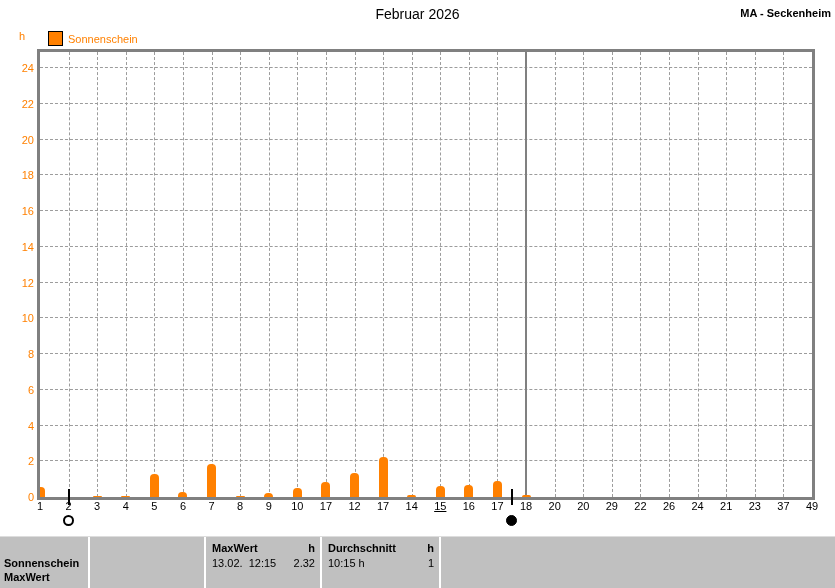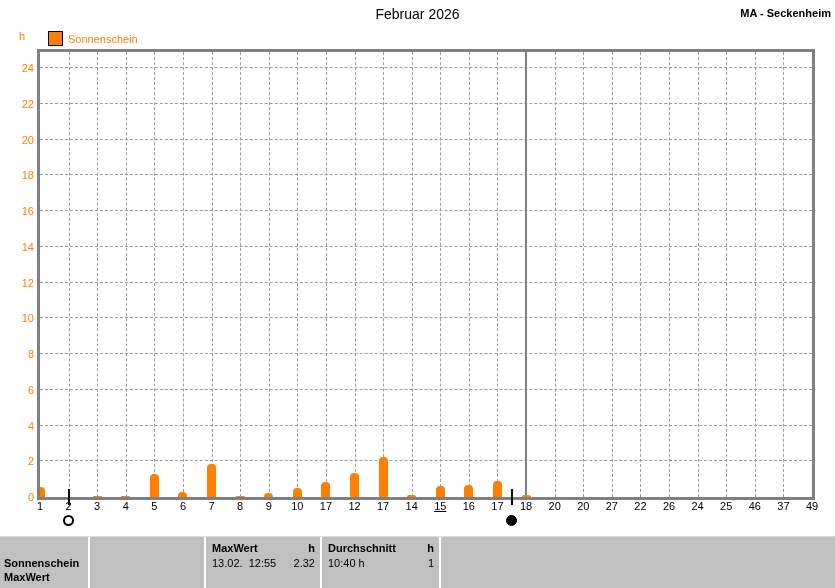--- a/index.html
+++ b/index.html
@@ -152,26 +152,26 @@
       <div class="xlab" style="left: 271.926px; color: rgb(0, 0, 0);">17</div>
       <div class="xlab" style="left: 300.519px; color: rgb(0, 0, 0);">12</div>
       <div class="xlab" style="left: 329.111px; color: rgb(0, 0, 0);">17</div>
       <div class="xlab" style="left: 357.704px; color: rgb(0, 0, 0);">14</div>
       <div class="xlab" style="left: 386.296px; color: rgb(0, 0, 0); text-decoration: underline;">15</div>
       <div class="xlab" style="left: 414.889px; color: rgb(0, 0, 0);">16</div>
       <div class="xlab" style="left: 443.481px; color: rgb(0, 0, 0);">17</div>
       <div class="xlab" style="left: 472.074px; color: rgb(0, 0, 0);">18</div>
       <div class="xlab" style="left: 500.667px; color: rgb(0, 0, 0);">20</div>
       <div class="xlab" style="left: 529.259px; color: rgb(0, 0, 0);">20</div>
-      <div class="xlab" style="left: 557.852px; color: rgb(0, 0, 0);">27</div>
+      <div class="xlab" style="left: 557.852px; color: rgb(0, 0, 0);">29</div>
       <div class="xlab" style="left: 586.444px; color: rgb(0, 0, 0);">22</div>
       <div class="xlab" style="left: 615.037px; color: rgb(0, 0, 0);">26</div>
       <div class="xlab" style="left: 643.63px; color: rgb(0, 0, 0);">24</div>
-      <div class="xlab" style="left: 672.222px; color: rgb(0, 0, 0);">25</div>
-      <div class="xlab" style="left: 700.815px; color: rgb(0, 0, 0);">46</div>
+      <div class="xlab" style="left: 672.222px; color: rgb(0, 0, 0);">21</div>
+      <div class="xlab" style="left: 700.815px; color: rgb(0, 0, 0);">23</div>
       <div class="xlab" style="left: 729.407px; color: rgb(0, 0, 0);">37</div>
       <div class="xlab" style="left: 758px; color: rgb(0, 0, 0);">49</div>
     </div>
   <div class="moonrow">
       <div class="moontick" style="left: 27.5926px;"></div>
       <div class="moon full" style="left: 23.0926px;"></div>
       <div class="moontick" style="left: 470.778px;"></div>
       <div class="moon new" style="left: 466.278px;"></div>
     </div>
 
@@ -182,31 +182,31 @@
     </div>
     <div class="vdiv"></div>
     <div class="cell c2"></div>
     <div class="vdiv"></div>
     <div class="cell c3">
       <div class="prow">
         <span class="b">MaxWert</span>
         <span class="b">h</span>
       </div>
       <div class="prow">
-        <span class="pre">13.02.  12:55</span>
+        <span class="pre">13.02.  12:15</span>
         <span>2.32</span>
       </div>
     </div>
     <div class="vdiv"></div>
     <div class="cell c4">
       <div class="prow">
         <span class="b">Durchschnitt</span>
         <span class="b">h</span>
       </div>
       <div class="prow">
-        <span class="pre">10:40 h</span>
+        <span class="pre">10:15 h</span>
         <span>1</span>
       </div>
     </div>
     <div class="vdiv"></div>
     <div class="cell c5"></div>
   </div>
 </div>
 
 </body></html>

